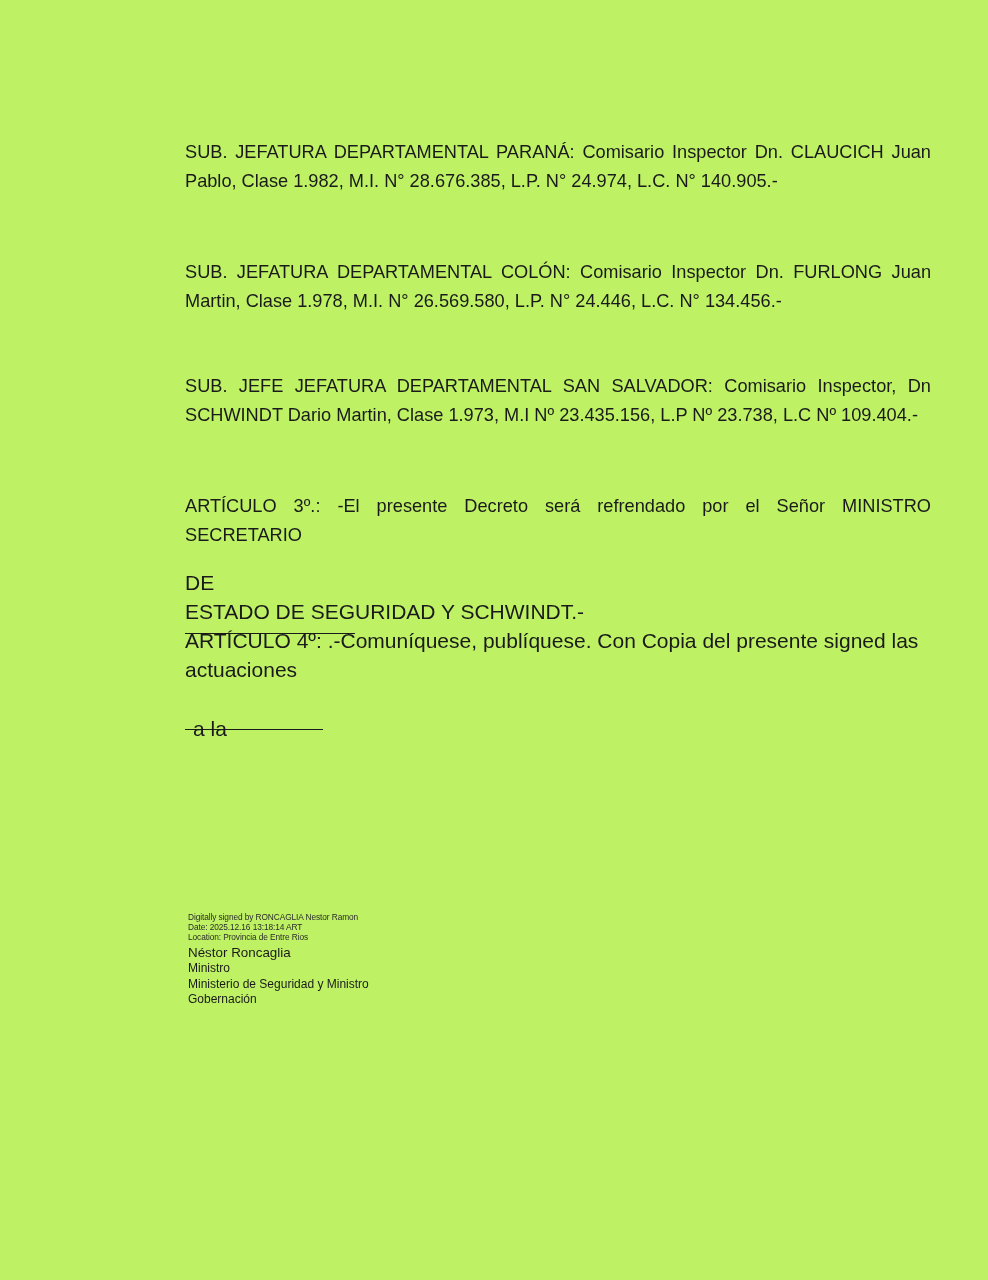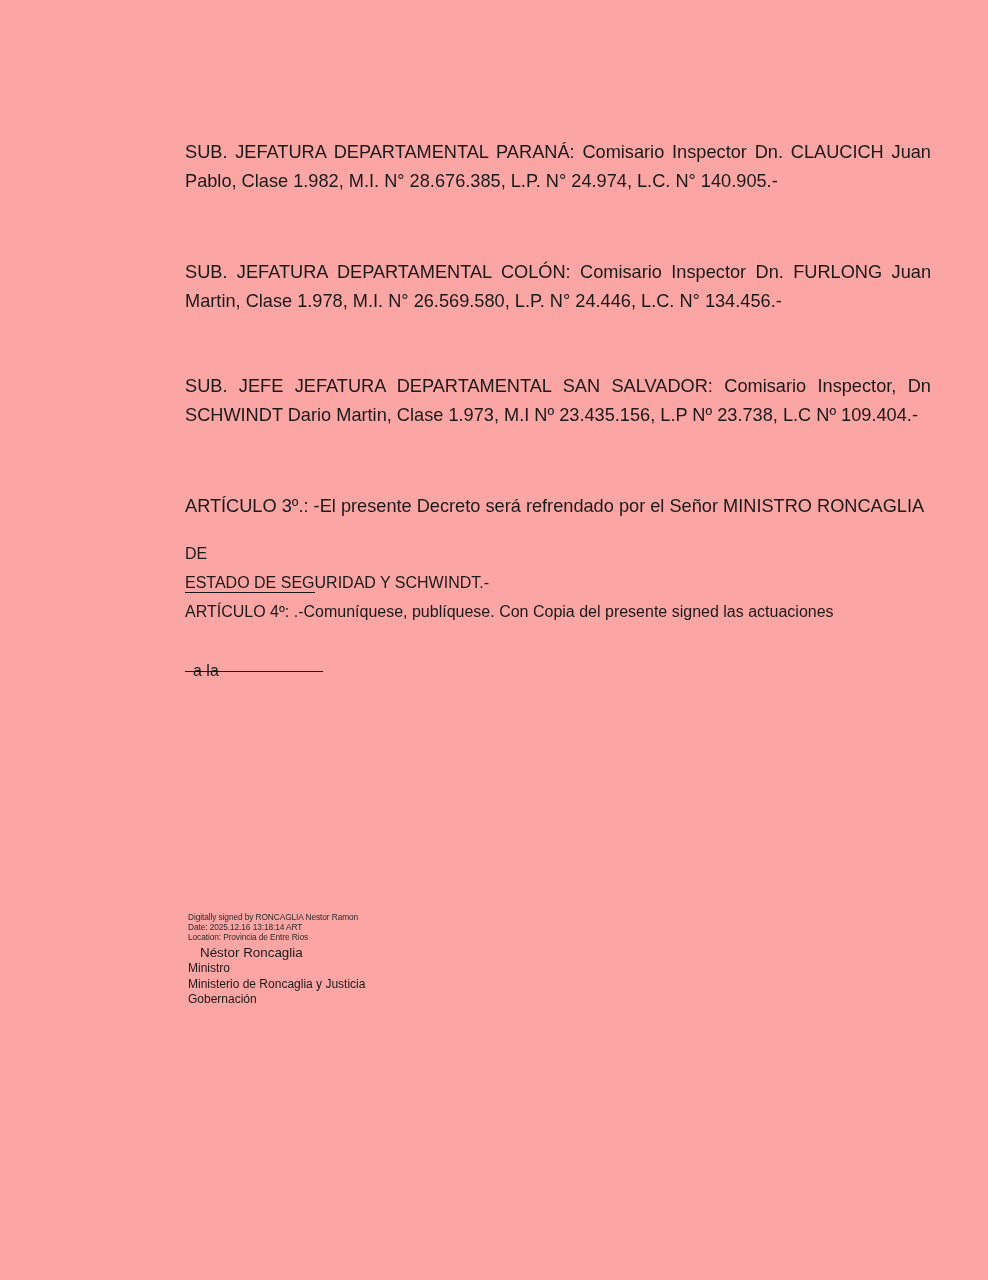--- a/index.html
+++ b/index.html
@@ -9,21 +9,21 @@
     background: #ffffff;
   }
   body {
     font-family: "Liberation Sans", sans-serif;
     color: #1a1a1a;
   }
   .page {
     position: relative;
     width: 988px;
     height: 1280px;
-    background: #fca5a5;
+    background: #bef264;
     overflow: hidden;
     box-sizing: border-box;
   }
   .doc-body {
     position: absolute;
     left: 185px;
     top: 138px;
     width: 746px;
   }
   .para {
@@ -35,34 +35,34 @@
     -webkit-hyphens: none;
     hyphens: none;
   }
   
   .gap-lg { height: 62px; }
   .gap-md { height: 56px; }
   .gap-sm { height: 30px; }
   .gap-xs { height: 18px; }
 
   .line {
-    font-size: 16px;
+    font-size: 21px;
     line-height: 29px;
     margin: 0;
     white-space: nowrap;
   }
 
   
   .u-partial {
     position: relative;
     display: inline-block;
   }
   .u-partial .u-seg {
     border-bottom: 1.6px solid #1a1a1a;
-    padding-bottom: 1px;
+    padding-bottom: 10px;
   }
 
   
   .struck-wrap {
     position: relative;
     display: inline-block;
     height: 29px;
   }
   .struck-text {
     position: relative;
@@ -96,21 +96,20 @@
     white-space: nowrap;
     transform: scaleX(0.97);
     transform-origin: left top;
   }
   .sig-name {
     font-size: 13.4px;
     line-height: 16.5px;
     color: #1a1a1a;
     margin-top: 2px;
     white-space: nowrap;
-    margin-left: 12px;
   }
   .sig-line {
     font-size: 12px;
     line-height: 15.5px;
     color: #1a1a1a;
     white-space: nowrap;
   }
 </style>
 </head>
 <body>
@@ -124,21 +123,21 @@
     <div class="gap-lg"></div>
 
     <p class="para">SUB. JEFATURA DEPARTAMENTAL  COLÓN: Comisario Inspector Dn. FURLONG Juan Martin, Clase 1.978, M.I. N° 26.569.580, L.P. N° 24.446, L.C. N° 134.456.-</p>
 
     <div class="gap-md"></div>
 
     <p class="para">SUB. JEFE JEFATURA DEPARTAMENTAL SAN SALVADOR: Comisario Inspector, Dn SCHWINDT Dario Martin, Clase 1.973, M.I Nº 23.435.156, L.P Nº 23.738, L.C Nº 109.404.-</p>
 
     <div class="gap-lg"></div>
 
-    <p class="para">ARTÍCULO 3º.: -El presente Decreto será refrendado por el Señor MINISTRO RONCAGLIA</p>
+    <p class="para">ARTÍCULO 3º.: -El presente Decreto será refrendado por el Señor MINISTRO SECRETARIO</p>
 
     <div class="gap-xs"></div>
 
     <p class="line">DE</p>
 
     <p class="line">
       <span class="u-partial"><span class="u-seg">ESTADO DE SEG</span><span>URIDAD Y SCHWINDT.-</span></span>
     </p>
 
     <p class="line" style="white-space: normal;">ARTÍCULO 4º: .-Comuníquese, publíquese. Con Copia del presente signed las actuaciones</p>
@@ -154,17 +153,17 @@
 
 
   </div>
 
   <div class="signature">
     <div class="sig-meta">Digitally signed by RONCAGLIA Nestor Ramon</div>
     <div class="sig-meta">Date: 2025.12.16 13:18:14 ART</div>
     <div class="sig-meta">Location: Provincia de Entre Rios</div>
     <div class="sig-name">Néstor Roncaglia</div>
     <div class="sig-line">Ministro</div>
-    <div class="sig-line">Ministerio de Roncaglia y Justicia</div>
+    <div class="sig-line">Ministerio de Seguridad y Ministro</div>
     <div class="sig-line">Gobernación</div>
   </div>
 
 </div>
 
 </body></html>

